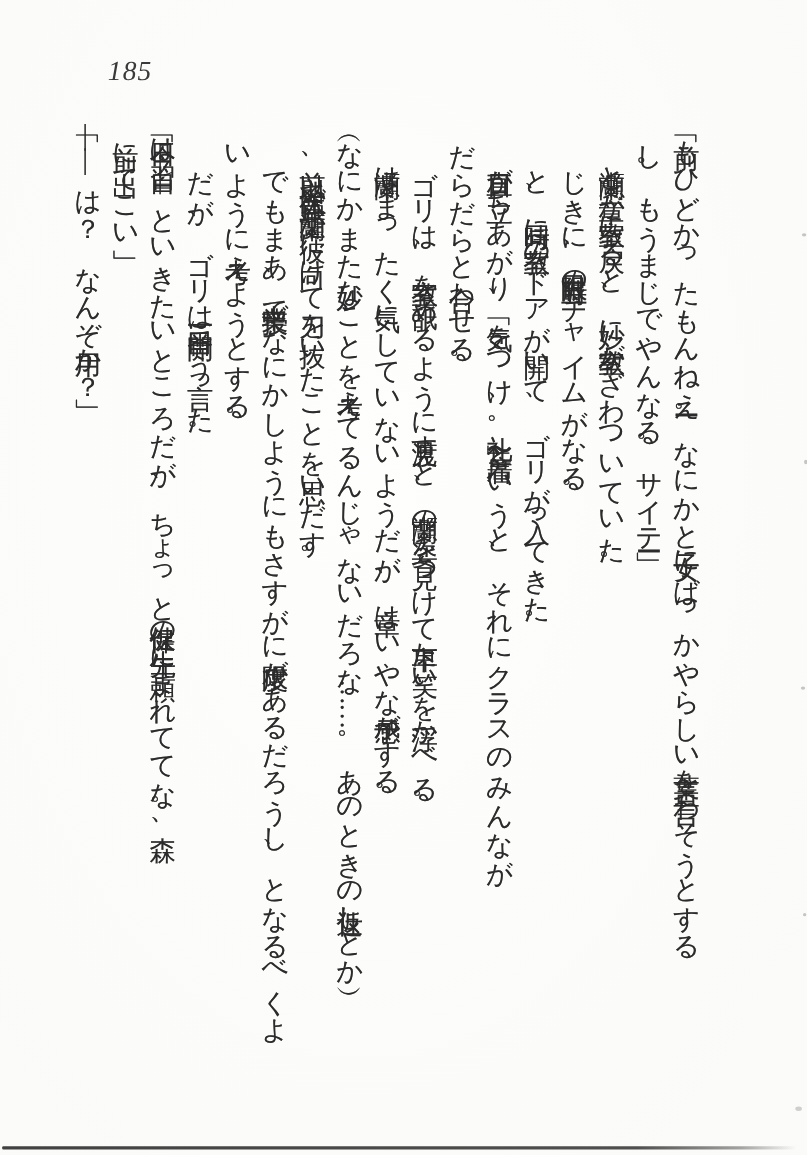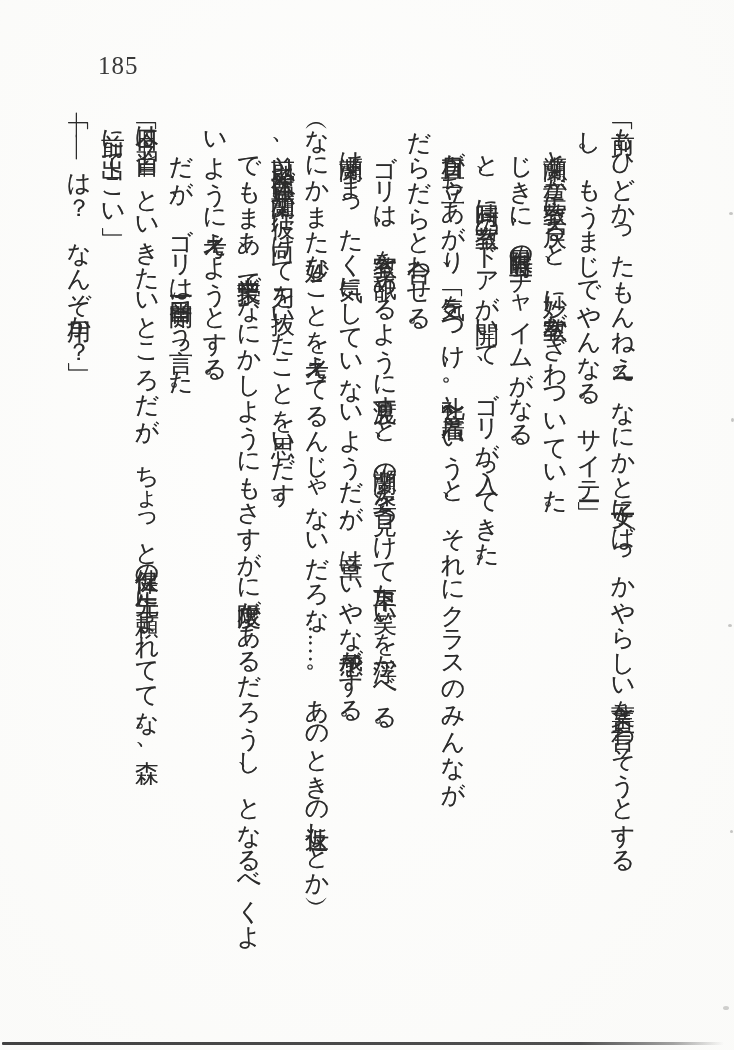--- a/index.html
+++ b/index.html
@@ -14,20 +14,21 @@
     overflow: hidden;
     background:
       radial-gradient(ellipse at 45% 40%, rgba(255,255,255,0.6), rgba(246,246,244,0.25) 85%),
       #fcfcfa;
     font-family: "Liberation Serif", "DejaVu Serif", serif;
   }
   .page-number {
     position: absolute;
     top: 52px;
     left: 98px;
+    font-style: italic;
     font-size: 25px;
     letter-spacing: 1px;
     color: #3a3a3a;
   }
   .text-block {
     position: absolute;
     top: 115px;
     right: 94px;
     height: 880px;
     writing-mode: vertical-rl;

